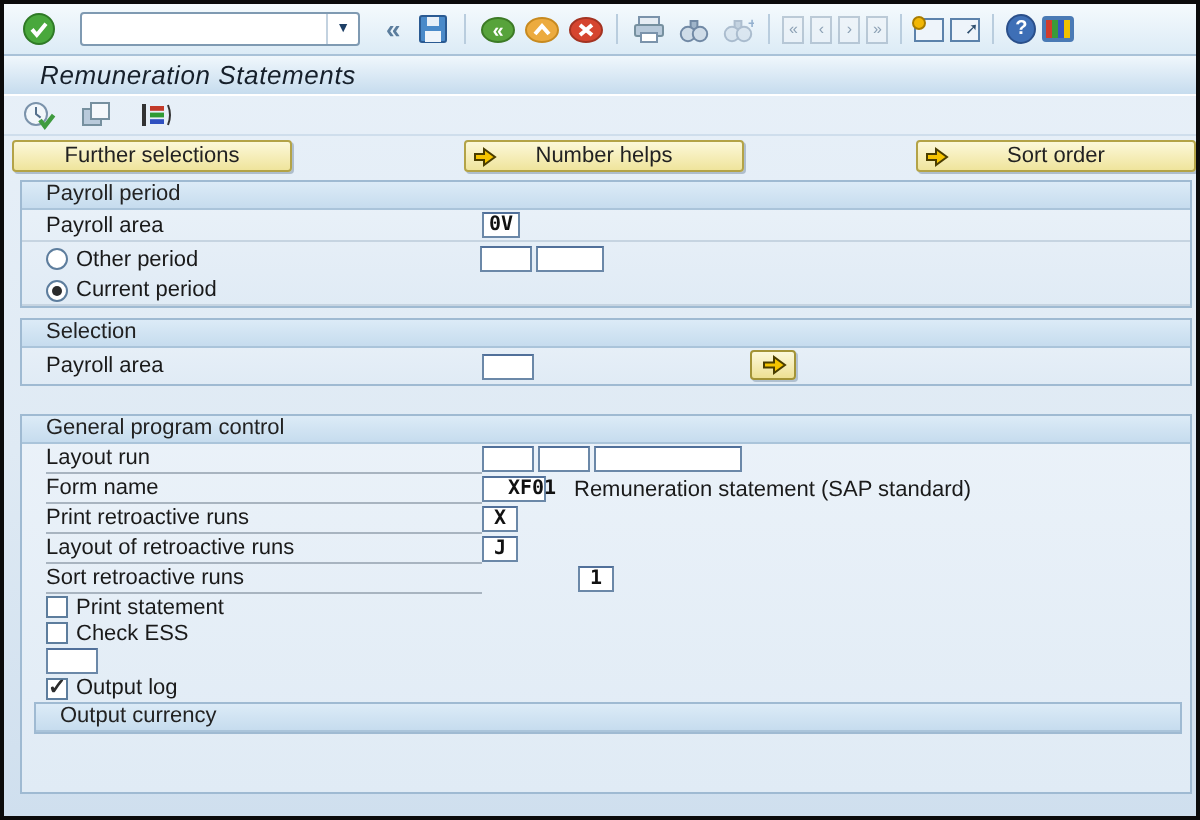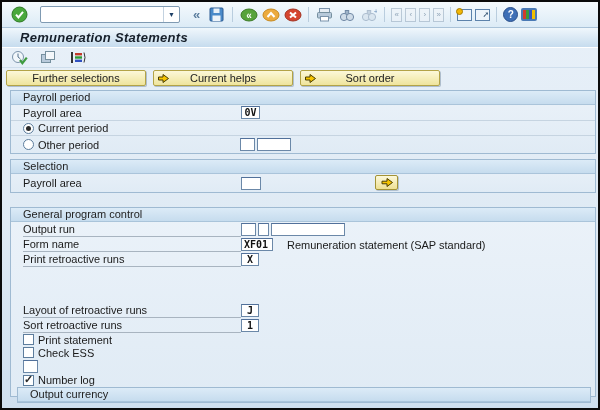--- a/index.html
+++ b/index.html
@@ -26,43 +26,43 @@
   .win-ic{ position:relative; width:15px; height:12px; border:1px solid #5c82ab; background:#eef4fa;}
   .win-ic .bar{ height:3px; background:#bcd2e6; border-bottom:1px solid #8fb0cc;}
   .win-ic.session::after{ content:""; position:absolute; left:-2px; top:-2px; width:5px; height:5px;
     border-radius:50%; background:#f2b705; border:1px solid #a87c00;}
   .win-ic.shortcut::after{ content:"➚"; position:absolute; right:0px; top:0px; font-size:8px; color:#2f4f6f;}
   .page-ic{ position:relative; width:11px; height:14px; background:#eef3f8; border:1px solid #9db0c2; opacity:.62;
     font-size:8px; color:#55708c; display:flex; align-items:center; justify-content:center;}
   
   .title-bar{ height:20px; background:linear-gradient(#f0f7fc,#c6dcee); border-bottom:1px solid #ffffff;
     display:flex; align-items:center; padding-left:18px;}
-  .title-bar .t{ font-weight:bold; font-style:italic; font-size:13px; color:#161f2a; letter-spacing:.3px;}
+  .title-bar .t{ font-weight:normal; font-style:italic; font-size:13px; color:#161f2a; letter-spacing:.3px;}
   
   .app-toolbar{ height:20px; display:flex; align-items:center; gap:10px; padding-left:8px;
     border-bottom:1px solid #cfdeec;}
   
-  .btn-row{ height:20px; display:flex; align-items:center; gap:7px; padding-left:4px;}
+  .btn-row{ height:20px; display:flex; align-items:center; gap:7px; padding-left:4px;justify-content:space-between;}
   .sap-btn{ position:relative; height:16px; width:140px; display:flex; align-items:center; justify-content:center;
     background:linear-gradient(#fcf8d9,#efe49c); border:1px solid #b3a347; border-radius:2px;
     box-shadow:1px 1px 0 rgba(130,150,170,.55); font-size:11px; color:#222; cursor:default;}
   .sap-btn .b-ic{ position:absolute; left:3px; top:2px;}
   
   .content{ padding-top:2px; }
   .group{ position:relative; margin-left:8px; width:586px; border:1px solid #9fbad2;
     background:linear-gradient(#ebf2f9,#e0ebf5);}
   .grp-h{ height:14px; line-height:13px; padding-left:12px; color:#222;
     background:linear-gradient(#dcebf7,#c6dcee); border-bottom:1px solid #aac4da;}
   .row{ position:relative; display:flex; align-items:center; padding-left:12px;}
   .row .lbl{ width:218px; align-self:stretch; display:flex; align-items:center;}
   .uline .lbl{ border-bottom:1px solid #a8b4c0;}
   .fullline{ border-bottom:1px solid #c6d4e1;}
   .ip{ height:13px; background:#fff; border:1px solid #6b88a8; border-top-color:#51709a;
     font-family:"DejaVu Sans Mono", monospace; font-size:10px; font-weight:bold; color:#111;
-    display:flex; align-items:center; padding:0 2px;}
+    display:flex; align-items:center; padding:0 12px;}
   .ip.c{ justify-content:center; padding:0;}
   .radio{ width:11px; height:11px; border-radius:50%; background:#fff; border:1px solid #5d7d9d; margin-right:4px; flex:none;}
   .radio.sel::after{ content:""; display:block; width:5px; height:5px; border-radius:50%; background:#2b2b2b; margin:2px 0 0 2px;}
   .cb{ position:relative; width:11px; height:11px; background:#fff; border:1px solid #5d7d9d; margin-right:4px; flex:none;}
   .cb.checked::after{ content:"✓"; position:absolute; top:-3px; left:0px; font-size:11px; font-weight:bold; color:#2b2b2b;}
   .msel{ position:absolute; left:364px; top:1px; width:23px; height:15px; border:1px solid #a39336; border-radius:2px;
     background:linear-gradient(#fcf8da,#eee093); box-shadow:1px 1px 0 rgba(130,150,170,.5);
     display:flex; align-items:center; justify-content:center;}
   .drop-btn{ width:16px; height:15px; margin-left:1px; border:1px solid #8aa0b6; background:linear-gradient(#f7fafc,#dde7ef);
     display:flex; align-items:center; justify-content:center;}
@@ -188,49 +188,49 @@
   <div class="btn-row">
     <div class="sap-btn">
       <span>Further selections</span>
     </div>
     <div class="sap-btn">
       <span class="b-ic">
         <svg width="13" height="11">
             <path d="M1.5 4 h4.5 V1.5 L11.5 5.5 6 9.5 V7 H1.5 z" fill="#f5c400" stroke="#4a3d00"></path>
           </svg>
       </span>
-      <span>Current helps</span>
+      <span>Number helps</span>
     </div>
     <div class="sap-btn">
       <span class="b-ic">
         <svg width="13" height="11">
             <path d="M1.5 4 h4.5 V1.5 L11.5 5.5 6 9.5 V7 H1.5 z" fill="#f5c400" stroke="#4a3d00"></path>
           </svg>
       </span>
       <span>Sort order</span>
     </div>
   </div>
 
   <div class="content">
 
     <div class="group">
       <div class="grp-h">Payroll period</div>
       <div class="row fullline" style="height:16px;">
         <span class="lbl">Payroll area</span>
         <span class="ip c" style="width:19px;">0V</span>
       </div>
-      <div class="row fullline" style="height:15px;">
-        <span class="radio sel"></span>
-        <span>Current period</span>
-      </div>
       <div class="row" style="height:17px;">
         <span class="radio"></span>
         <span class="lbl" style="width:202px;border:none;">Other period</span>
         <span class="ip" style="width:15px;"></span>
         <span class="ip" style="width:34px;margin-left:2px;"></span>
+      </div>
+      <div class="row fullline" style="height:15px;">
+        <span class="radio sel"></span>
+        <span>Current period</span>
       </div>
     </div>
 
     <div class="gap5"></div>
 
     <div class="group">
       <div class="grp-h">Selection</div>
       <div class="row" style="height:18px;">
         <span class="lbl">Payroll area</span>
         <span class="ip" style="width:20px;"></span>
@@ -241,44 +241,44 @@
         </span>
       </div>
     </div>
 
     <div class="gap14"></div>
 
     <div class="group" style="height:190px;">
       <div class="grp-h">General program control</div>
 
       <div class="row uline" style="height:15px;">
-        <span class="lbl">Output run</span>
+        <span class="lbl">Layout run</span>
         <span class="ip" style="width:15px;"></span>
         <span class="ip" style="width:11px;margin-left:2px;"></span>
         <span class="ip" style="width:74px;margin-left:2px;"></span>
       </div>
 
       <div class="row uline" style="height:15px;">
         <span class="lbl">Form name</span>
         <span class="ip" style="width:32px;">XF01</span>
         <span class="desc">Remuneration statement (SAP standard)</span>
       </div>
 
 
       <div class="row uline" style="height:15px;">
         <span class="lbl">Print retroactive runs</span>
         <span class="ip c" style="width:18px;">X</span>
       </div>
 
-      <div class="row uline" style="height:15px;margin-top:36px;">
+      <div class="row uline" style="height:15px;">
         <span class="lbl">Layout of retroactive runs</span>
         <span class="ip c" style="width:18px;">J</span>
       </div>
 
-      <div class="row uline" style="height:15px;">
+      <div class="row uline" style="height:15px;gap:48px;">
         <span class="lbl">Sort retroactive runs</span>
         <span class="ip c" style="width:18px;">1</span>
       </div>
 
 
       <div class="row" style="height:13px;">
         <span class="cb"></span>
         <span>Print statement</span>
       </div>
 
@@ -286,21 +286,21 @@
         <span class="cb"></span>
         <span>Check ESS</span>
       </div>
 
       <div class="row uline" style="height:14px;">
         <span class="ip" style="width:15px;"></span>
       </div>
 
       <div class="row" style="height:14px;">
         <span class="cb checked"></span>
-        <span>Number log</span>
+        <span>Output log</span>
       </div>
 
       <div class="subgroup">
         <div class="grp-h">Output currency</div>
 
       </div>
     </div>
 
   </div>
 </div>

